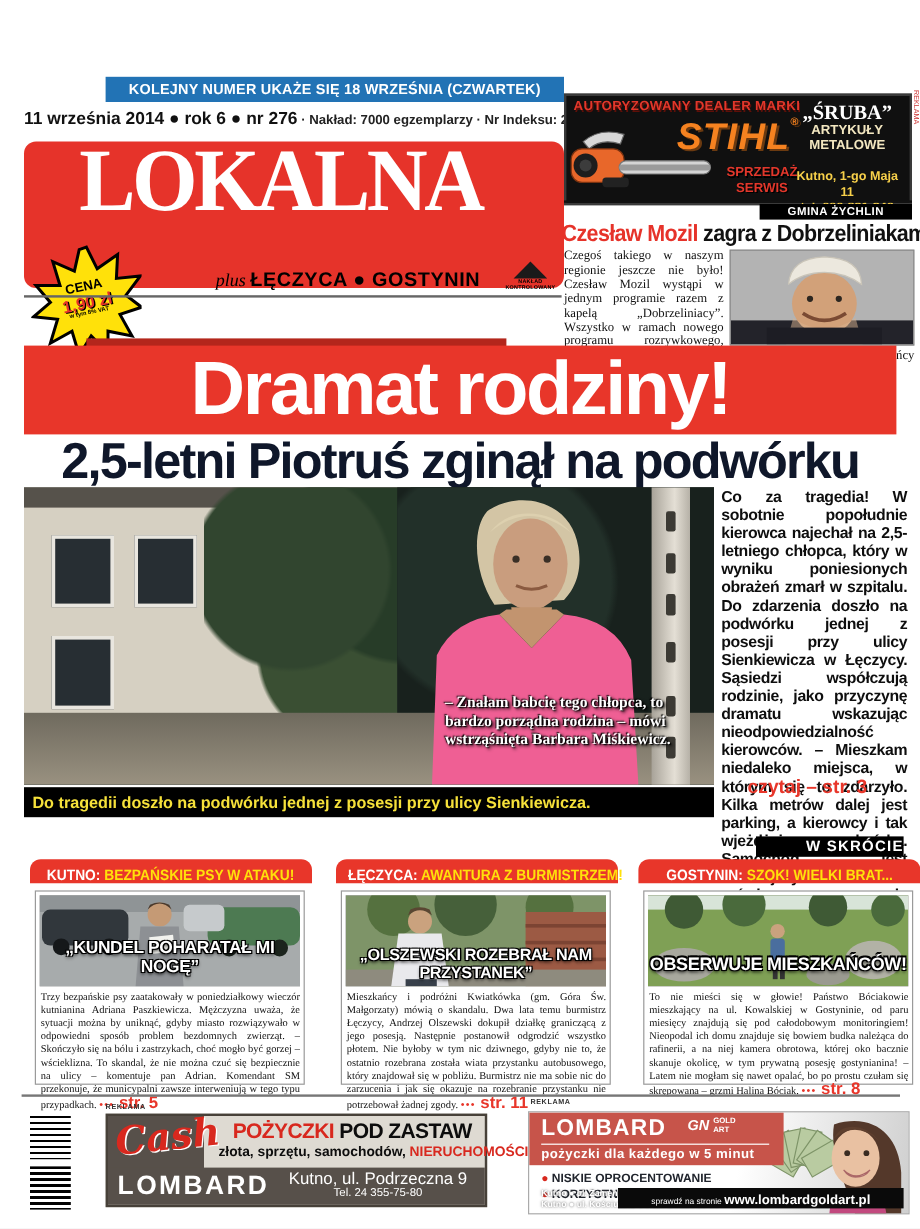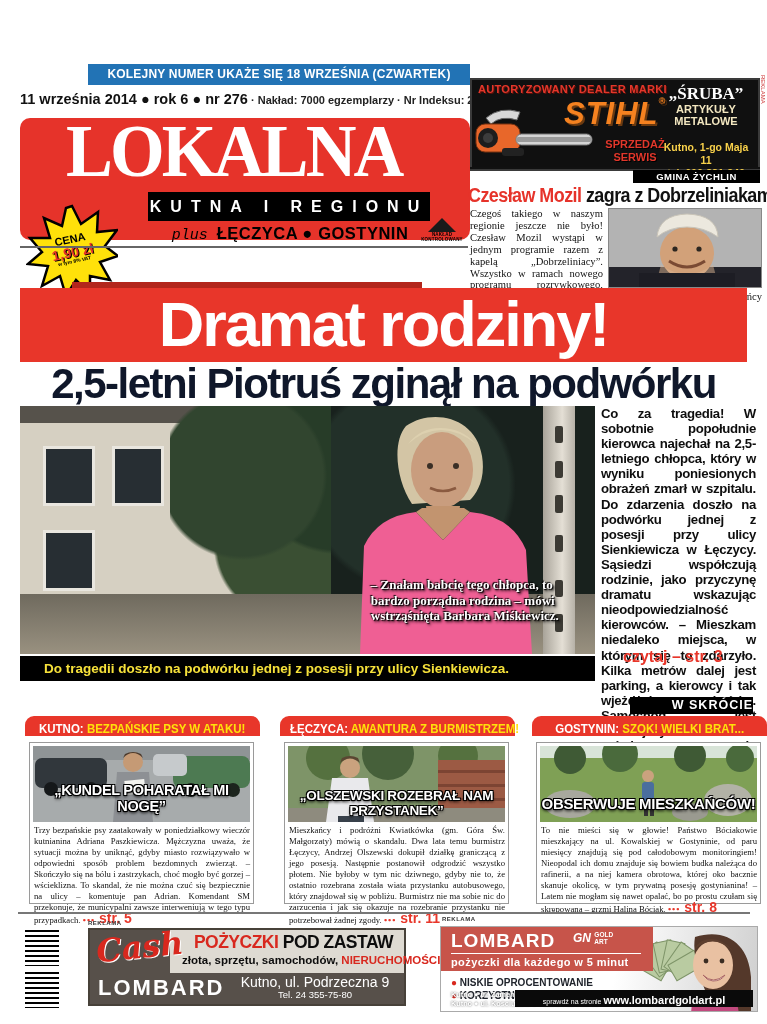--- a/index.html
+++ b/index.html
@@ -33,21 +33,21 @@
 
   
   .logo-red{left:20px;top:118px;width:450px;height:122px;background:#e6332a;border-radius:10px;}
   .logo-gazeta{left:40px;top:60px;color:#fff;font-family:"Liberation Serif",serif;font-size:22px;
      letter-spacing:1px;transform:rotate(-90deg);transform-origin:left top;}
   .logo-main{left:66px;top:114px;color:#fff;font-family:"Liberation Serif",serif;font-weight:bold;
      font-size:74px;line-height:1;letter-spacing:-3px;transform:scaleX(.95);transform-origin:left top;white-space:nowrap;}
   .logo-black{left:148px;top:192px;width:282px;height:29px;background:#000;color:#fff;text-align:center;
      line-height:29px;font-size:16px;letter-spacing:9px;font-weight:bold;}
   .logo-plus{left:150px;top:224px;width:280px;text-align:center;color:#000;white-space:nowrap;}
-  .logo-plus .p1{font-family:Liberation Mono, monospace;font-style:italic;font-size:15px;}
+  .logo-plus .p1{font-family:Liberation Serif, serif;font-style:italic;font-size:15px;}
   .logo-plus .p2{font-weight:900;font-size:16.5px;letter-spacing:.5px;}
   .star-wrap{left:26px;top:204px;width:92px;height:92px;}
   .star-txt{left:0;top:30px;width:92px;text-align:center;transform:rotate(-12deg);line-height:1;}
   .star-cena{font-weight:900;font-size:11px;color:#000;}
   .star-price{font-weight:900;font-size:14px;color:#e6332a;text-shadow:1px 1px 0 #000;}
   .star-vat{font-weight:bold;font-size:5px;color:#000;}
   .audit{left:416px;top:218px;width:52px;text-align:center;color:#000;}
   .audit-tri{width:0;height:0;border-left:14px solid transparent;border-right:14px solid transparent;
      border-bottom:14px solid #1a1a1a;margin:0 auto;}
   .audit-txt{font-size:4.5px;font-weight:bold;line-height:5px;letter-spacing:.2px;}
@@ -80,21 +80,21 @@
                 radial-gradient(circle at 70% 25%,#273c28 0 42%,transparent 44%),
                 radial-gradient(circle at 50% 70%,#3a4f33 0 40%,transparent 42%);}
   .ph-dark{left:54%;top:0;width:46%;height:80%;background:
      radial-gradient(circle at 30% 40%,#223029 0 45%,transparent 48%),#18211d;}
   .ph-ground{left:0;bottom:0;width:100%;height:24%;background:linear-gradient(#6f6a5e,#999180);}
   .ph-pole{right:3.5%;top:0;width:5.5%;height:100%;background:linear-gradient(90deg,#a8a399,#e4dfd5 60%,#b6b1a7);}
   .ph-pole i{position:absolute;left:38%;width:24%;height:7%;background:#3c3a34;border-radius:2px;}
   .quote{left:61%;top:69%;width:37%;color:#fff;font-family:"Liberation Serif",serif;font-weight:bold;
      font-size:13px;line-height:15.5px;text-shadow:1px 1px 1px #000,-1px -1px 1px #000,2px 2px 3px #000;}
   .caption-bar{left:20px;top:656px;width:575px;height:25px;background:#000;color:#f6e13a;font-weight:bold;
-     font-size:13.5px;line-height:25px;padding-left:24px;box-sizing:border-box;}
+     font-size:13.5px;line-height:25px;padding-left:7px;box-sizing:border-box;}
   .story-col{left:601px;top:406px;width:155px;color:#0e0e0e;font-weight:bold;font-size:13.2px;
      line-height:15.1px;text-align:justify;letter-spacing:-.3px;}
   .read-more{left:601px;top:648px;width:155px;text-align:left;color:#e8362a;font-weight:900;font-size:16px;margin-left:22px;}
 
   
   .wsk{left:630px;top:697px;width:123px;height:17px;background:#000;color:#fff;font-weight:900;
      font-size:12.5px;text-align:right;line-height:17px;letter-spacing:1px;}
   .sbox{top:716px;width:235px;height:190px;}
   .sbox .hdr{position:absolute;left:0;top:0;width:100%;height:20px;background:#e8362a;border-radius:9px 9px 0 0;
      text-align:center;line-height:26px;font-weight:900;font-size:12.5px;white-space:nowrap;}
@@ -175,21 +175,20 @@
       <div class="sruba-desc">ARTYKUŁY</div>
       <div class="sruba-desc">METALOWE</div>
       <div class="sruba-addr">Kutno, 1-go Maja 11</div>
       <div class="sruba-tel">tel. 606-831-346</div>
     </div>
   </div>
 
   <div class="abs logo-red"></div>
   <div class="abs logo-gazeta">gazeta</div>
   <div class="abs logo-main">LOKALNA</div>
-  <div class="abs logo-black">KUTNA I REGIONU</div>
   <div class="abs logo-plus">
     <span class="p1">plus </span><span class="p2">ŁĘCZYCA ● GOSTYNIN</span>
   </div>
   <div class="abs star-wrap">
     <svg width="92" height="92" viewBox="0 0 92 92">
       <polygon fill="#ffe10a" stroke="#000" stroke-width="2.5" points="46,2 55,20 72,8 71,28 91,26 79,42 92,52 74,58 84,76 64,72 64,90 50,76 40,92 34,72 16,82 22,62 2,60 16,48 4,34 24,34 18,14 36,22 40,4"></polygon>
     </svg>
     <div class="abs star-txt">
       <div class="star-cena">CENA</div>
       <div class="star-price">1,90 zł</div>

